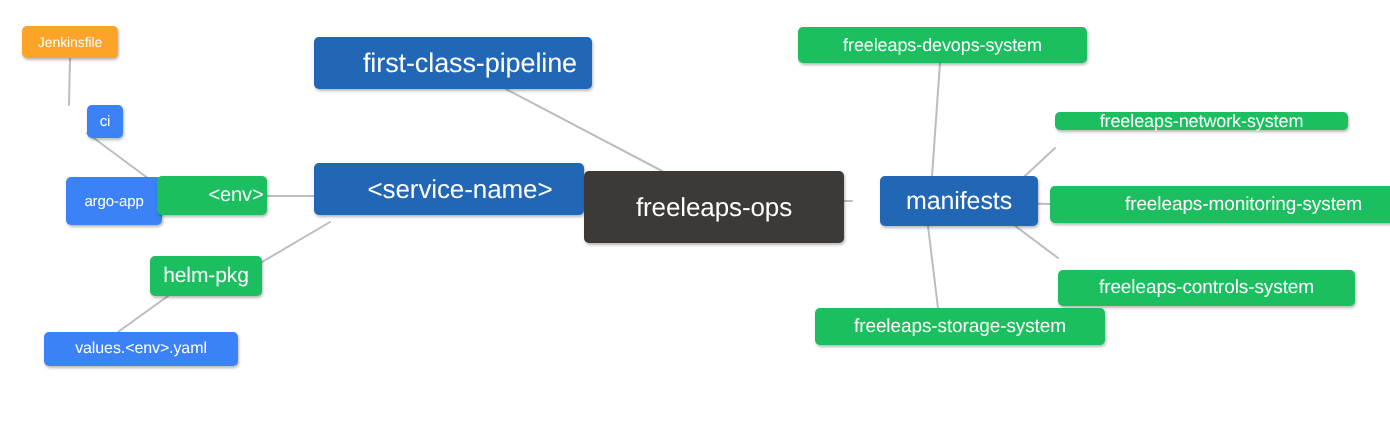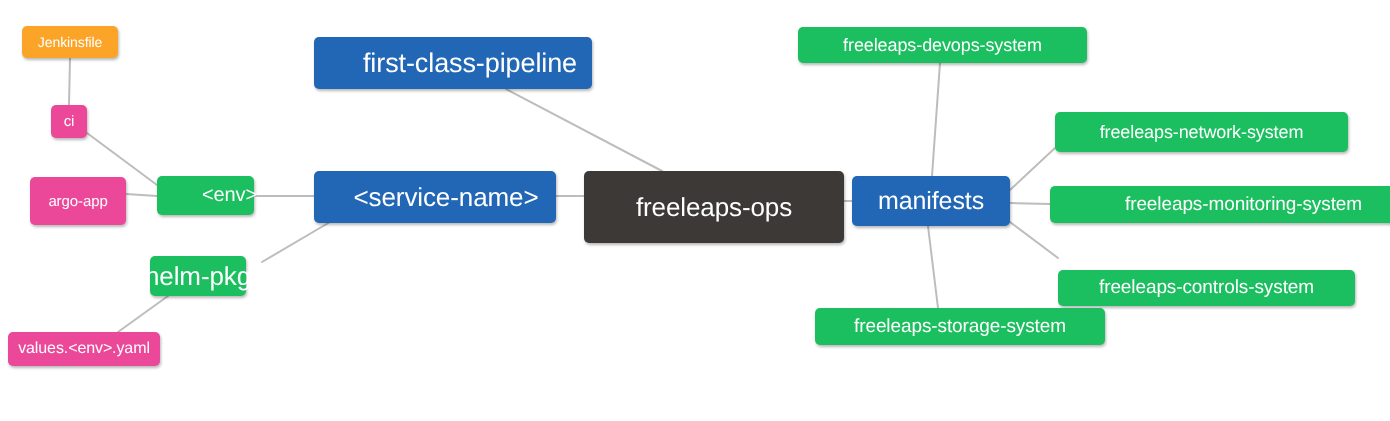--- a/index.html
+++ b/index.html
@@ -32,21 +32,21 @@
     border-radius: 5px;
     color: #ffffff;
     white-space: nowrap;
     letter-spacing: -0.1px;
     box-shadow: 1px 2px 3px rgba(0,0,0,0.28);
     text-rendering: geometricPrecision;
   }
   .n-root   { background: #3d3936; }
   .n-blue   { background: #2167b5; }
   .n-green  { background: #1cbf5f; }
-  .n-red    { background: #ec4899; }
+  .n-red    { background: #3b82f6; margin-left: 36px; }
   .n-orange { background: #fba428; }
 </style>
 </head>
 <body>
 
 <div id="canvas">
   <svg id="edges" viewBox="0 0 1390 421" width="1390" height="421">
       <line x1="70" y1="58" x2="69" y2="105" stroke="#bdbdbd" stroke-width="2" stroke-linecap="round"></line>
       <line x1="87" y1="133" x2="157" y2="185" stroke="#bdbdbd" stroke-width="2" stroke-linecap="round"></line>
       <line x1="126" y1="194" x2="157" y2="196" stroke="#bdbdbd" stroke-width="2" stroke-linecap="round"></line>
@@ -65,45 +65,45 @@
   <div id="nodes">
       <div class="node n-orange" style="left: 22px; top: 26px; width: 96px; height: 32px; font-size: 14px;">
         <span>Jenkinsfile</span>
       </div>
       <div class="node n-red" style="left: 51px; top: 105px; width: 36px; height: 33px; font-size: 15px;">
         <span>ci</span>
       </div>
       <div class="node n-red" style="left: 30px; top: 177px; width: 96px; height: 48px; font-size: 15px;">
         <span>argo-app</span>
       </div>
-      <div class="node n-green" style="left: 157px; top: 176px; width: 97px; height: 39px; font-size: 20px; padding-left: 48px;">
+      <div class="node n-green" style="left: 157px; top: 176px; width: 110px; height: 39px; font-size: 20px; padding-left: 48px;">
         <span>&lt;env&gt;</span>
       </div>
-      <div class="node n-green" style="left: 150px; top: 256px; width: 96px; height: 40px; font-size: 26px;">
+      <div class="node n-green" style="left: 150px; top: 256px; width: 112px; height: 40px; font-size: 21px;">
         <span>helm-pkg</span>
       </div>
-      <div class="node n-red" style="left: 8px; top: 332px; width: 152px; height: 34px; font-size: 16px;">
+      <div class="node n-red" style="left: 8px; top: 332px; width: 194px; height: 34px; font-size: 16px;">
         <span>values.&lt;env&gt;.yaml</span>
       </div>
-      <div class="node n-blue" style="left: 314px; top: 171px; width: 242px; height: 52px; font-size: 26px; padding-left: 22px;">
+      <div class="node n-blue" style="left: 314px; top: 163px; width: 270px; height: 52px; font-size: 26px; padding-left: 22px;">
         <span>&lt;service-name&gt;</span>
       </div>
       <div class="node n-blue" style="left: 314px; top: 37px; width: 278px; height: 52px; font-size: 27px; padding-left: 34px;">
         <span>first-class-pipeline</span>
       </div>
       <div class="node n-root" style="left: 584px; top: 171px; width: 260px; height: 72px; font-size: 26px;">
         <span>freeleaps-ops</span>
       </div>
-      <div class="node n-blue" style="left: 852px; top: 176px; width: 158px; height: 50px; font-size: 25px;">
+      <div class="node n-blue" style="left: 880px; top: 176px; width: 158px; height: 50px; font-size: 25px;">
         <span>manifests</span>
       </div>
       <div class="node n-green" style="left: 798px; top: 27px; width: 289px; height: 36px; font-size: 18px;">
         <span>freeleaps-devops-system</span>
       </div>
-      <div class="node n-green" style="left: 1055px; top: 112px; width: 293px; height: 40px; font-size: 18px;">
+      <div class="node n-green" style="left: 1055px; top: 112px; width: 293px; height: 18px; font-size: 18px;">
         <span>freeleaps-network-system</span>
       </div>
       <div class="node n-green" style="left: 1050px; top: 186px; width: 387px; height: 37px; font-size: 19px;">
         <span>freeleaps-monitoring-system</span>
       </div>
       <div class="node n-green" style="left: 1058px; top: 270px; width: 297px; height: 36px; font-size: 19px;">
         <span>freeleaps-controls-system</span>
       </div>
       <div class="node n-green" style="left: 815px; top: 308px; width: 290px; height: 37px; font-size: 19px; text-align: right;">
         <span>freeleaps-storage-system</span>

